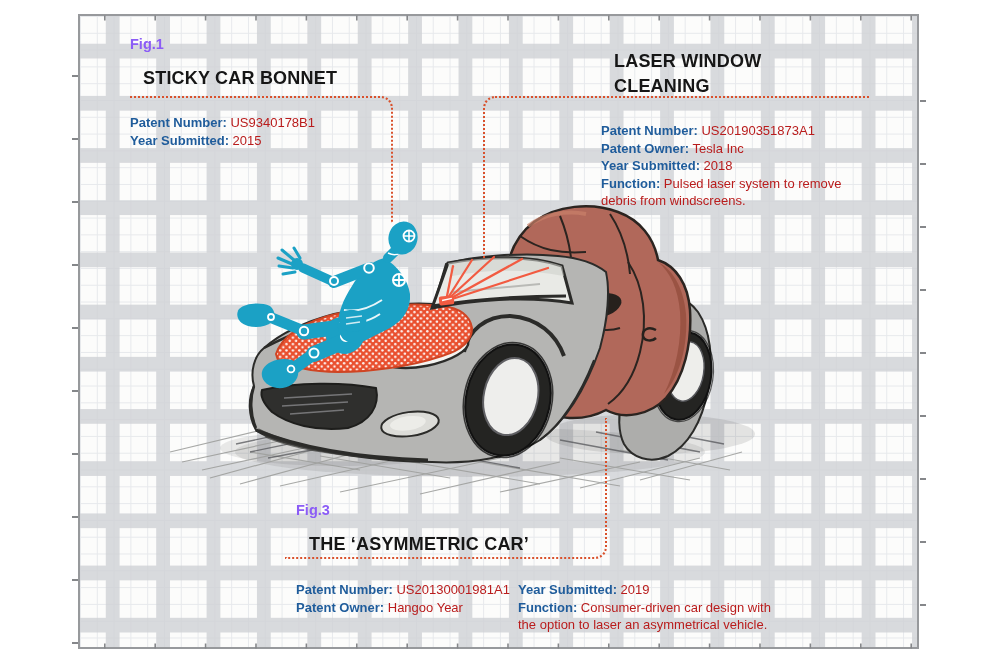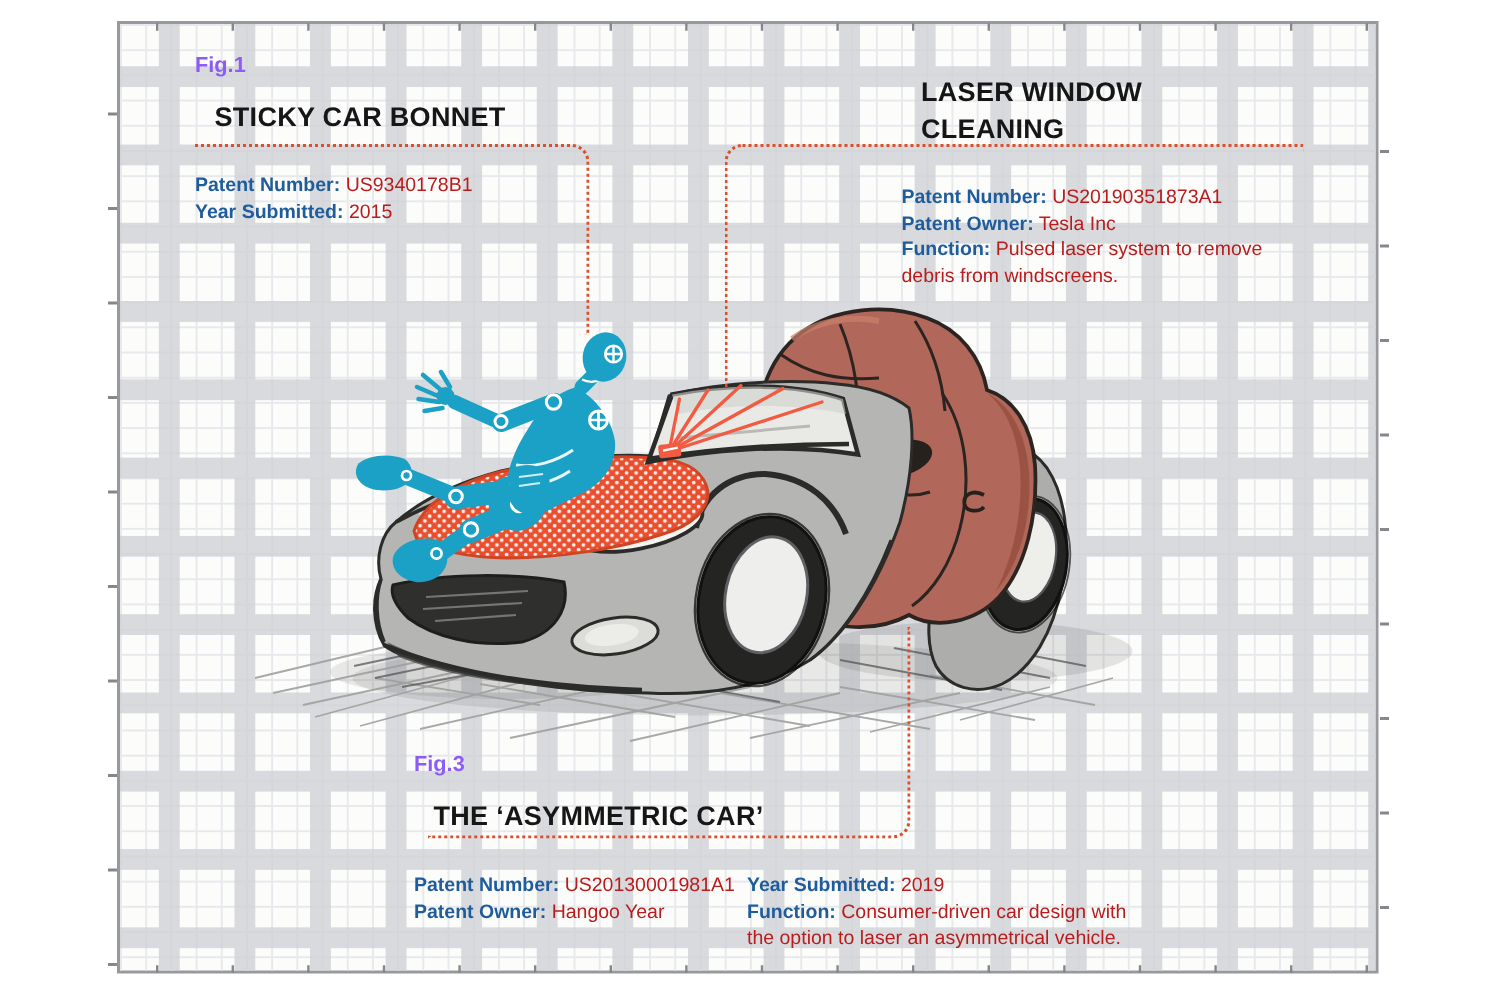--- a/index.html
+++ b/index.html
@@ -43,21 +43,21 @@
   
   .figblock{position:absolute;z-index:3;}
   .figlabel{font-size:14.5px;font-weight:700;color:#8b5cf6;line-height:17px;margin:0 0 4px 0;}
   .figtitle{font-size:18px;font-weight:700;color:#161616;line-height:25px;margin:13px;letter-spacing:.2px;}
   .fields{margin-top:23px;}
   .field{margin:0;font-size:13px;line-height:17.6px;color:#191919;}
   .flabel{font-weight:700;color:#1f5c9b;text-align:center;}
   .fvalue{font-weight:400;color:#b91c1c;}
   .fig1{left:130px;top:36px;width:272px;}
   .fig2{left:601px;top:36px;width:252px;}
-  .fig3{left:276px;top:502px;width:560px;}
+  .fig3{left:296px;top:502px;width:560px;}
   .cols{display:flex;margin-top:24px;}
   .col-left{width:222px;}
   .col-right{width:262px;}
 </style>
 </head>
 <body>
 
 <div class="panel">
   <div class="grid"></div>
   <div class="crosses"></div>
@@ -274,20 +274,21 @@
     <p class="field"><span class="flabel">Patent Number:</span> <span class="fvalue">US9340178B1</span></p>
     <p class="field"><span class="flabel">Year Submitted:</span> <span class="fvalue">2015</span></p>
   </div>
 </div>
 
 <div class="figblock fig2">
   <h2 class="figtitle">LASER WINDOW CLEANING</h2>
   <div class="fields">
     <p class="field"><span class="flabel">Patent Number:</span> <span class="fvalue">US20190351873A1</span></p>
     <p class="field"><span class="flabel">Patent Owner:</span> <span class="fvalue">Tesla Inc</span></p>
+    <p class="field"><span class="flabel">Year Submitted:</span> <span class="fvalue">2018</span></p>
     <p class="field"><span class="flabel">Function:</span> <span class="fvalue">Pulsed laser system to remove debris from windscreens.</span></p>
   </div>
 </div>
 
 <div class="figblock fig3">
   <p class="figlabel">Fig.3</p>
   <h2 class="figtitle">THE ‘ASYMMETRIC CAR’</h2>
   <div class="cols">
     <div class="col-left">
       <p class="field"><span class="flabel">Patent Number:</span> <span class="fvalue">US20130001981A1</span></p>

